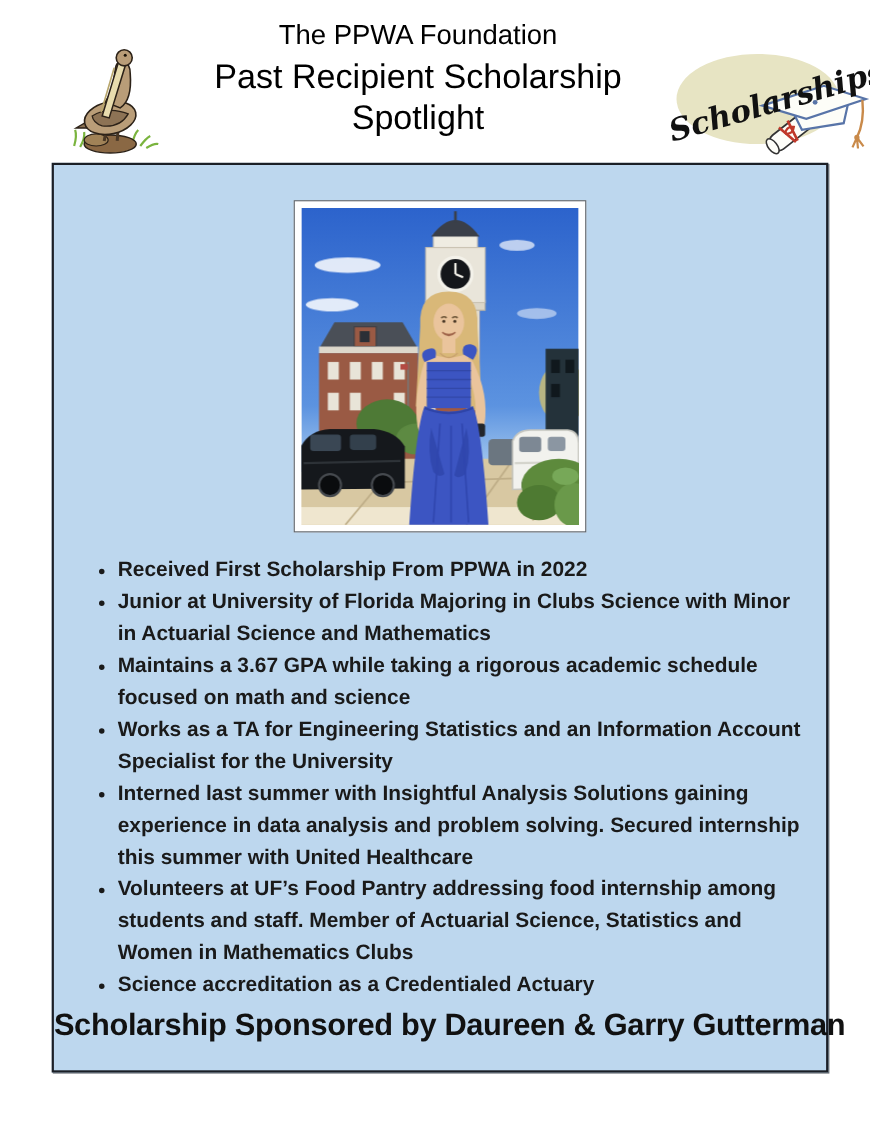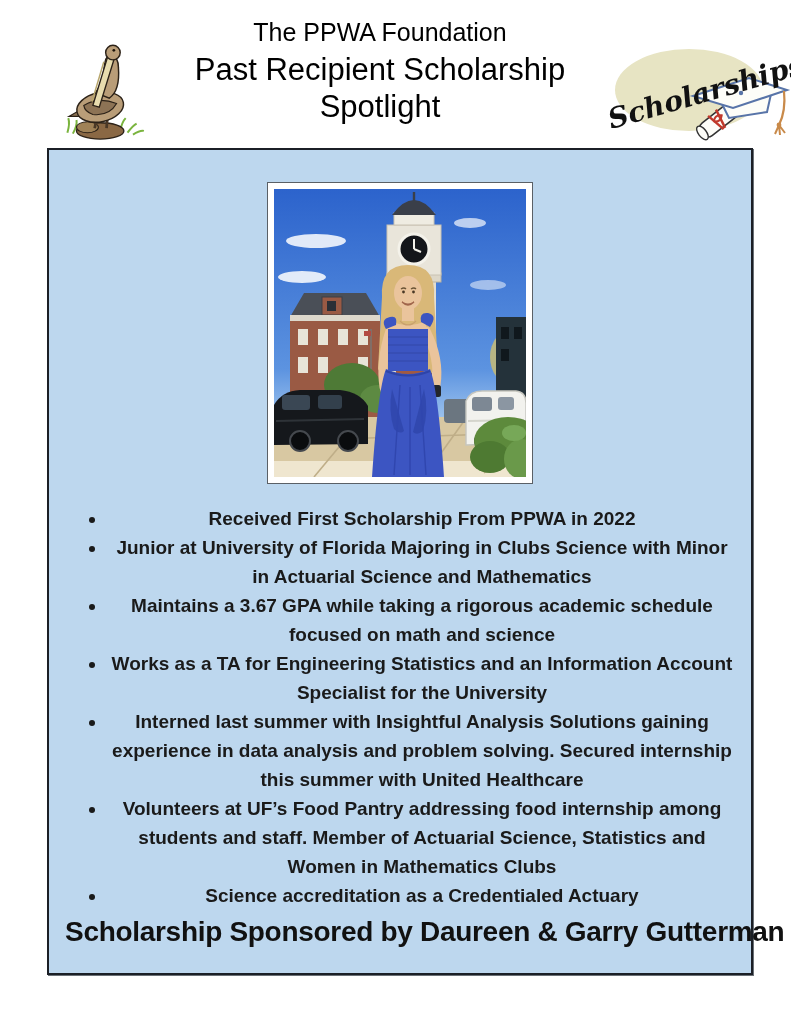--- a/index.html
+++ b/index.html
@@ -38,38 +38,36 @@
     background:#ffffff;
     border:1px solid #5a6066;
     padding:6px;
     line-height:0;
   }
   .bullets {
     margin:20px 14px 0 40px;
     width:648px;
     list-style:disc;
     padding-left:18px;
-    text-align:center;
   }
   .bullets li {
     font-size:19px;
     line-height:29px;
     font-weight:bold;
     color:#1a1a1a;
     margin:0;
   }
   .panel-footer {
     margin-top:6px;
     text-align:center;
     font-size:28px;
     font-weight:bold;
     color:#111;
     letter-spacing:-0.3px;
     white-space:nowrap;
-    padding-left:16px;
   }
   .script-text {
     font-family:"DejaVu Serif", serif;
     font-style:italic;
     font-weight:bold;
   }
 </style>
 </head>
 <body>
 

